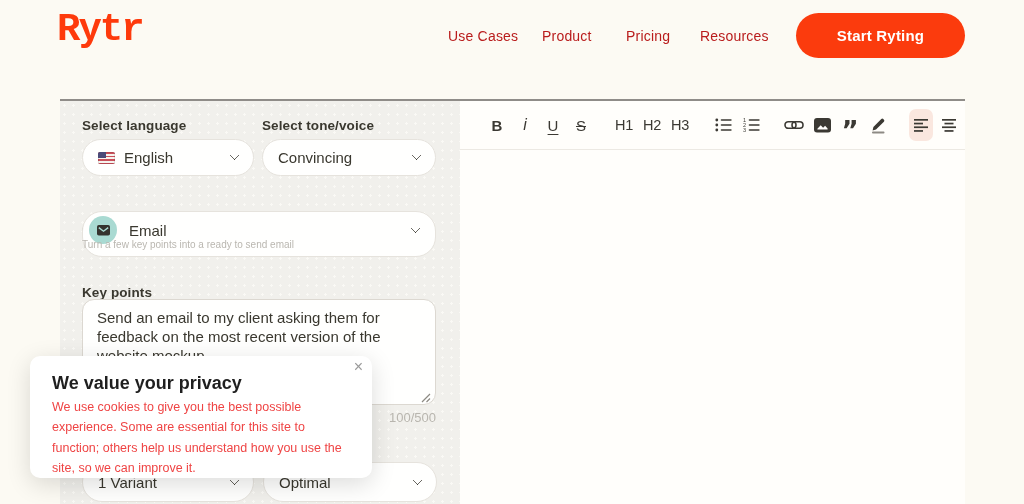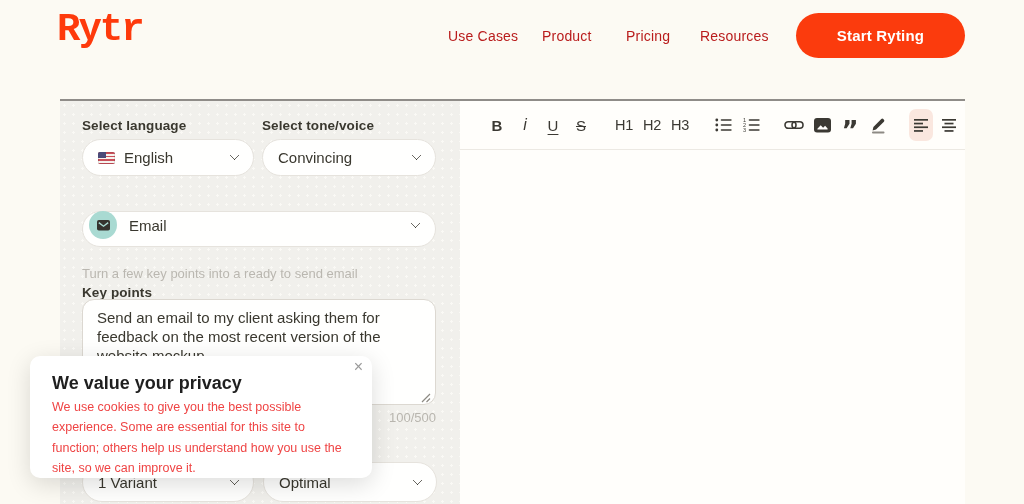--- a/index.html
+++ b/index.html
@@ -73,21 +73,21 @@
   #lbl-keypoints{ left:22px;  top:184px; }
 
   .dd {
     position:absolute; height:37px;
     background:#FFFFFE; border:1px solid #E6E3DD; border-radius:19px;
     display:flex; align-items:center; padding:8px 15px;
     font-size:15px; color:#3A382F; cursor:pointer;
   }
   #dd-lang { left:22px;  top:38px; width:172px; }
   #dd-tone { left:202px; top:38px; width:174px; }
-  #dd-usecase { left:22px; top:110px; width:354px; height:36px; border-radius:20px; padding:0 16px 8px 6px; }
+  #dd-usecase { left:22px; top:110px; width:354px; height:46px; border-radius:20px; padding:0 16px 8px 6px; }
   #dd-variant    { left:22px;  top:361px; width:172px; height:40px; border-radius:20px; }
   #dd-creativity { left:203px; top:361px; width:174px; height:40px; border-radius:20px; }
 
   .chev {
     width:7px; height:7px; flex:none; margin-left:auto; margin-top:-4px;
     border-right:1.8px solid #3A382F; border-bottom:1.8px solid #3A382F;
     border-radius:1px; transform:rotate(45deg);
   }
   .flag {
     width:17px; height:12px; flex:none; margin-right:9px;
@@ -98,21 +98,21 @@
   .flag::before {
     content:""; position:absolute; left:0; top:0; width:7.5px; height:6.3px;
     background:#4A4A78;
   }
   .uc-ic {
     width:28px; height:28px; flex:none; margin-right:12px;
     border-radius:50%; background:#A9DAD2;
     display:flex; align-items:center; justify-content:center;
   }
 
-  .hint  { position:absolute; left:22px; top:165px; font-size:13px; color:#BAB7B0; }
+  .hint  { position:absolute; left:22px; top:138px; font-size:10px; color:#BAB7B0; }
   .kp {
     position:absolute; left:22px; top:198px; width:354px; height:106px;
     background:#FFFFFE; border:1px solid #DCD8D1; border-radius:12px;
     padding:8px 14px; font-family:inherit; font-size:15px; line-height:19px;
     color:#3A382F; resize:none; outline:none; overflow:hidden;
   }
   .resize-handle { position:absolute; left:361px; top:292px; pointer-events:none; }
   .count { position:absolute; left:22px; top:309px; width:354px; text-align:right; font-size:13px; color:#B9B6AF; }
 
   

